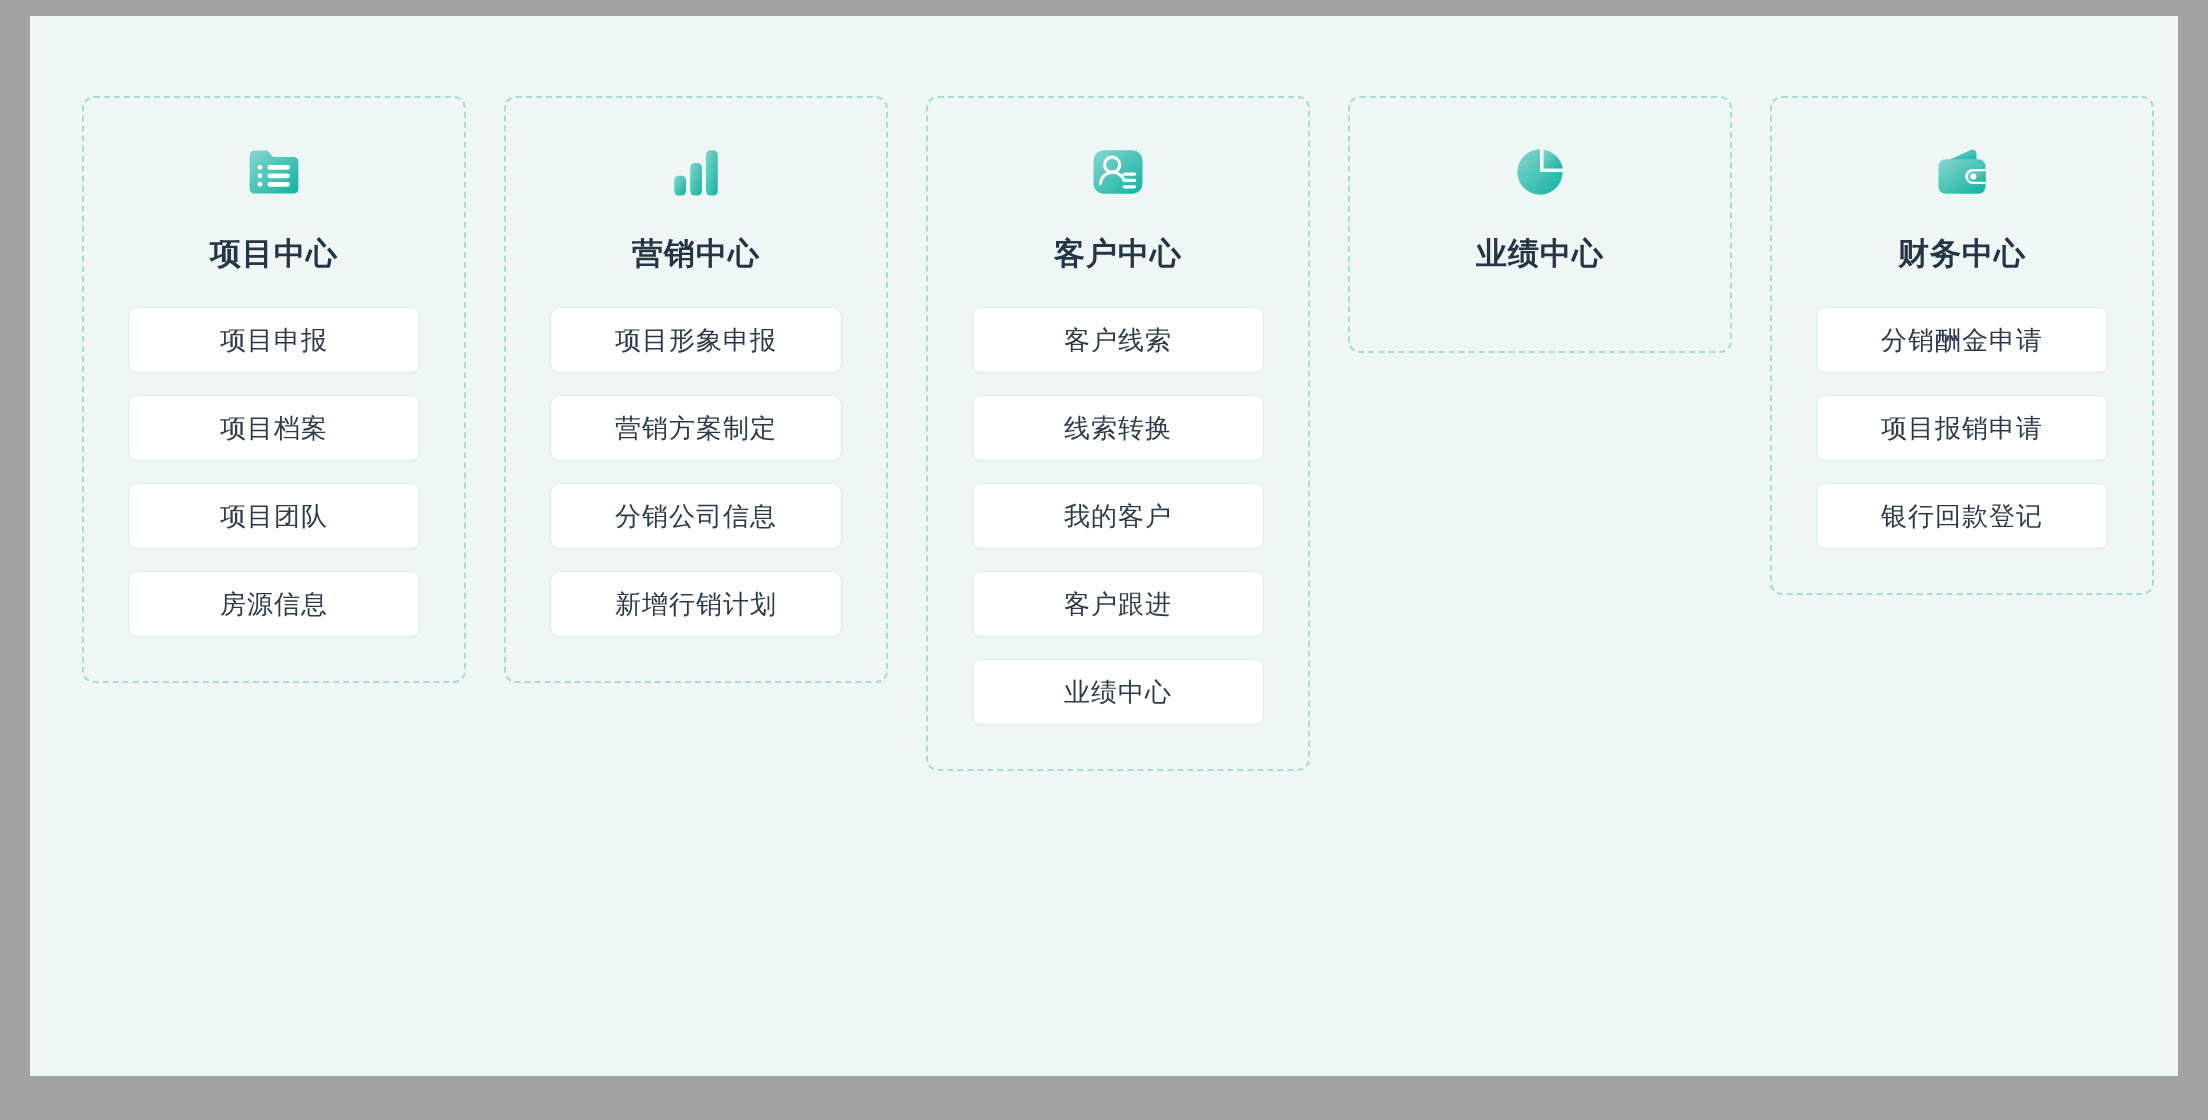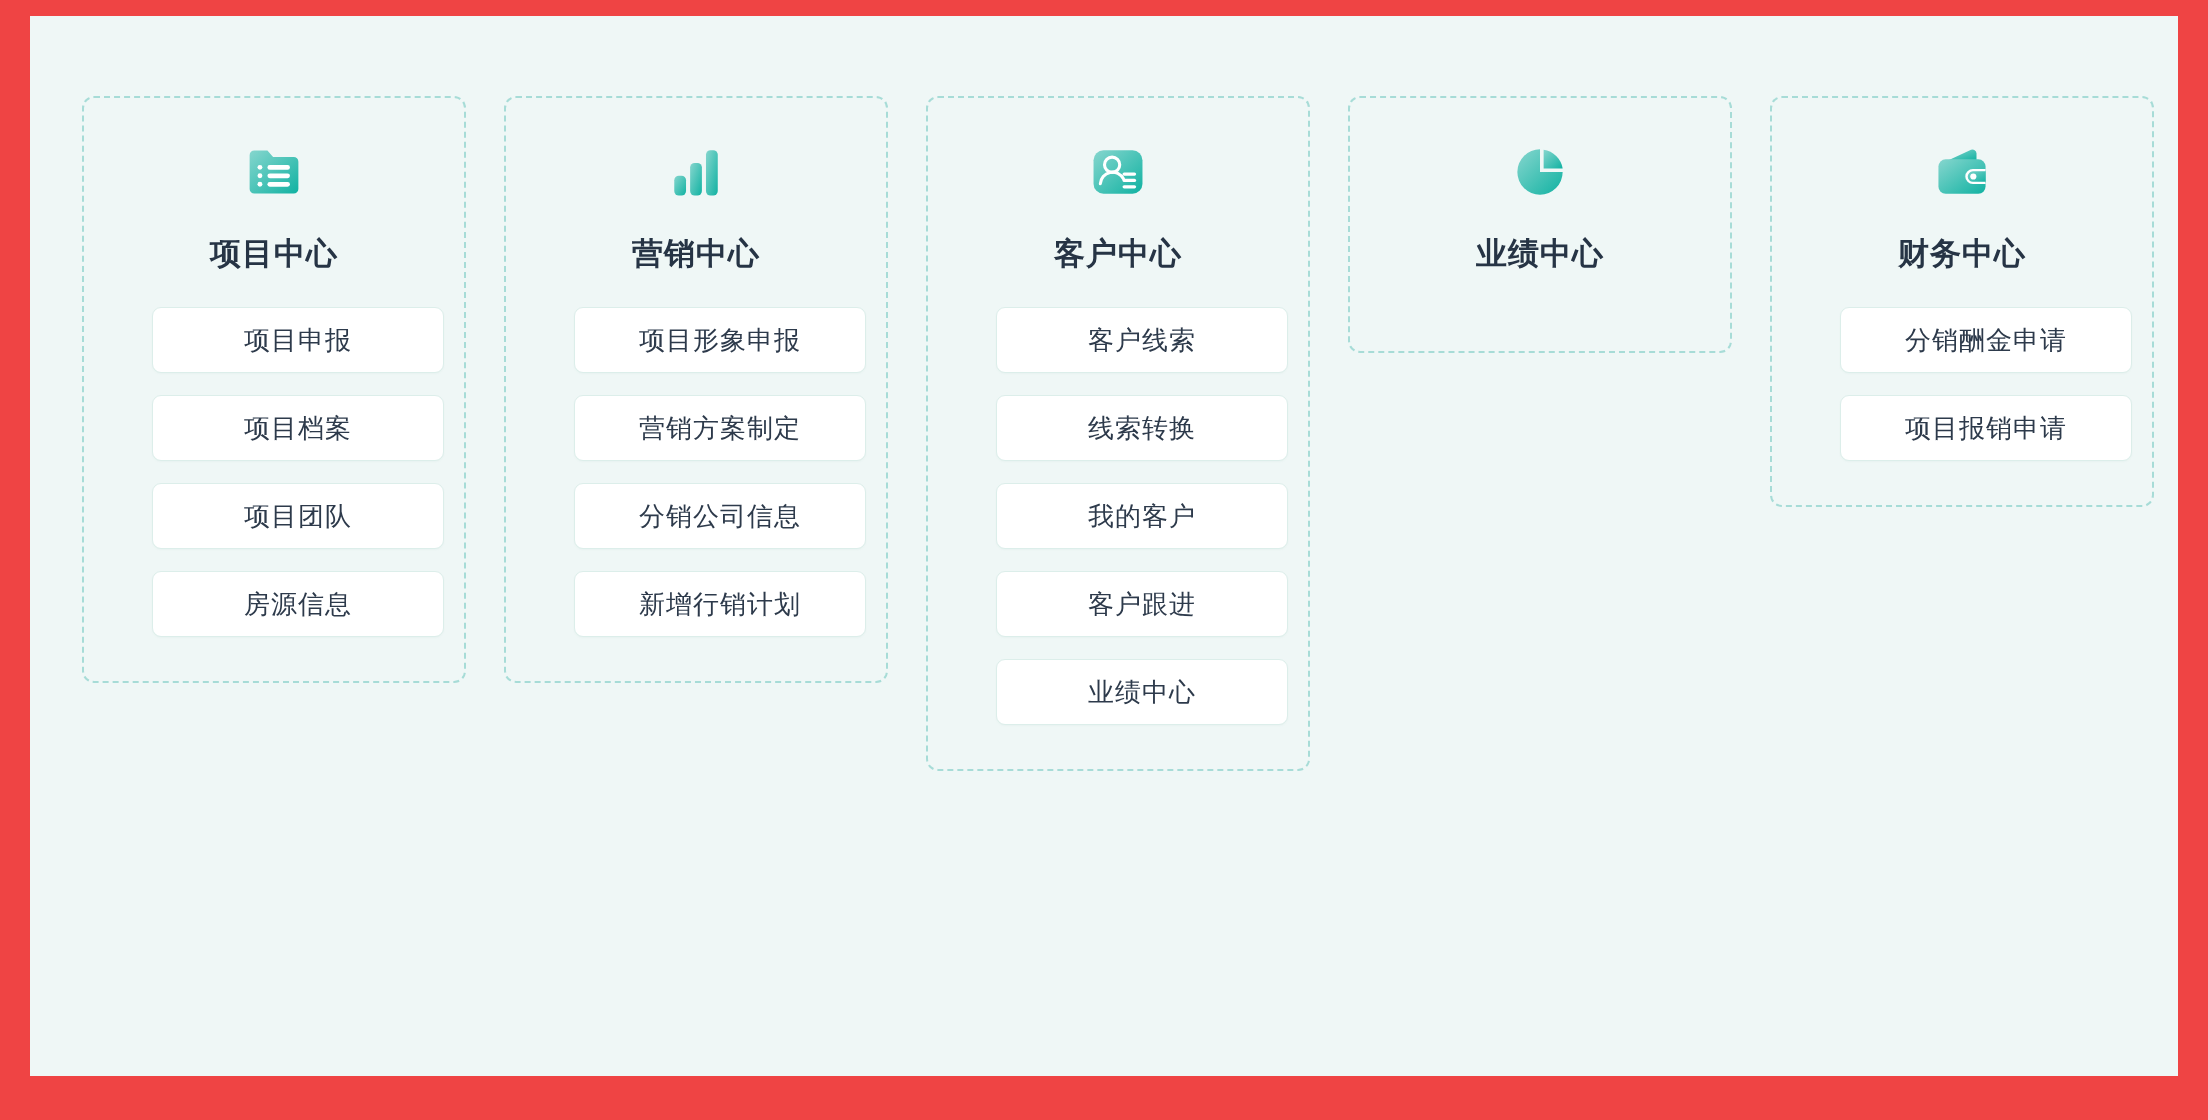--- a/index.html
+++ b/index.html
@@ -9,21 +9,21 @@
     width: 2208px;
     height: 1120px;
     overflow: hidden;
     font-family: "Liberation Sans", "DejaVu Sans", sans-serif;
   }
 
   #stage {
     position: relative;
     width: 2208px;
     height: 1120px;
-    background: #ef4444;
+    background: #a3a3a3;
     text-align: center;
   }
 
   .panel {
     position: absolute;
     left: 30px;
     top: 16px;
     width: 2148px;
     height: 1060px;
     background: #eff7f6;
@@ -83,21 +83,20 @@
     background: #ffffff;
     border: 1.5px solid #dceeea;
     border-radius: 9px;
     display: flex;
     align-items: center;
     justify-content: center;
     font-size: 26px;
     color: #2d3a4b;
     letter-spacing: 1px;
     box-shadow: 0 1px 2px rgba(90, 150, 145, 0.05);
-    margin-left: 24px;
   }
 </style>
 </head>
 <body>
 
 <div id="stage">
   <div class="panel">
     <div class="columns" id="columns-root">
         <div class="column">
           <div class="col-icon">
@@ -171,20 +170,21 @@
       <rect x="6" y="18" width="52" height="38" rx="8" fill="url(#tealGrad)"></rect>
       <path d="M58 30 H42 A7 7 0 0 0 42 44 H58 Z" fill="url(#tealGrad)"></path>
       <circle cx="44.5" cy="37" r="3.4" fill="#fff"></circle>
       <path d="M58 30 H44 A7 7 0 0 0 44 44 H58" fill="none" stroke="#fff" stroke-width="2.6"></path>
     </svg>
           </div>
           <div class="col-title">财务中心</div>
           <div class="items">
             <div class="item-card">分销酬金申请</div>
             <div class="item-card">项目报销申请</div>
+            <div class="item-card">银行回款登记</div>
           </div>
         </div>
       </div>
   </div>
 </div>
 
 <svg width="0" height="0" style="position:absolute" aria-hidden="true">
   <defs>
     <linearGradient id="tealGrad" x1="0" y1="0" x2="1" y2="1">
       <stop offset="0%" stop-color="#86d6ce"></stop>

